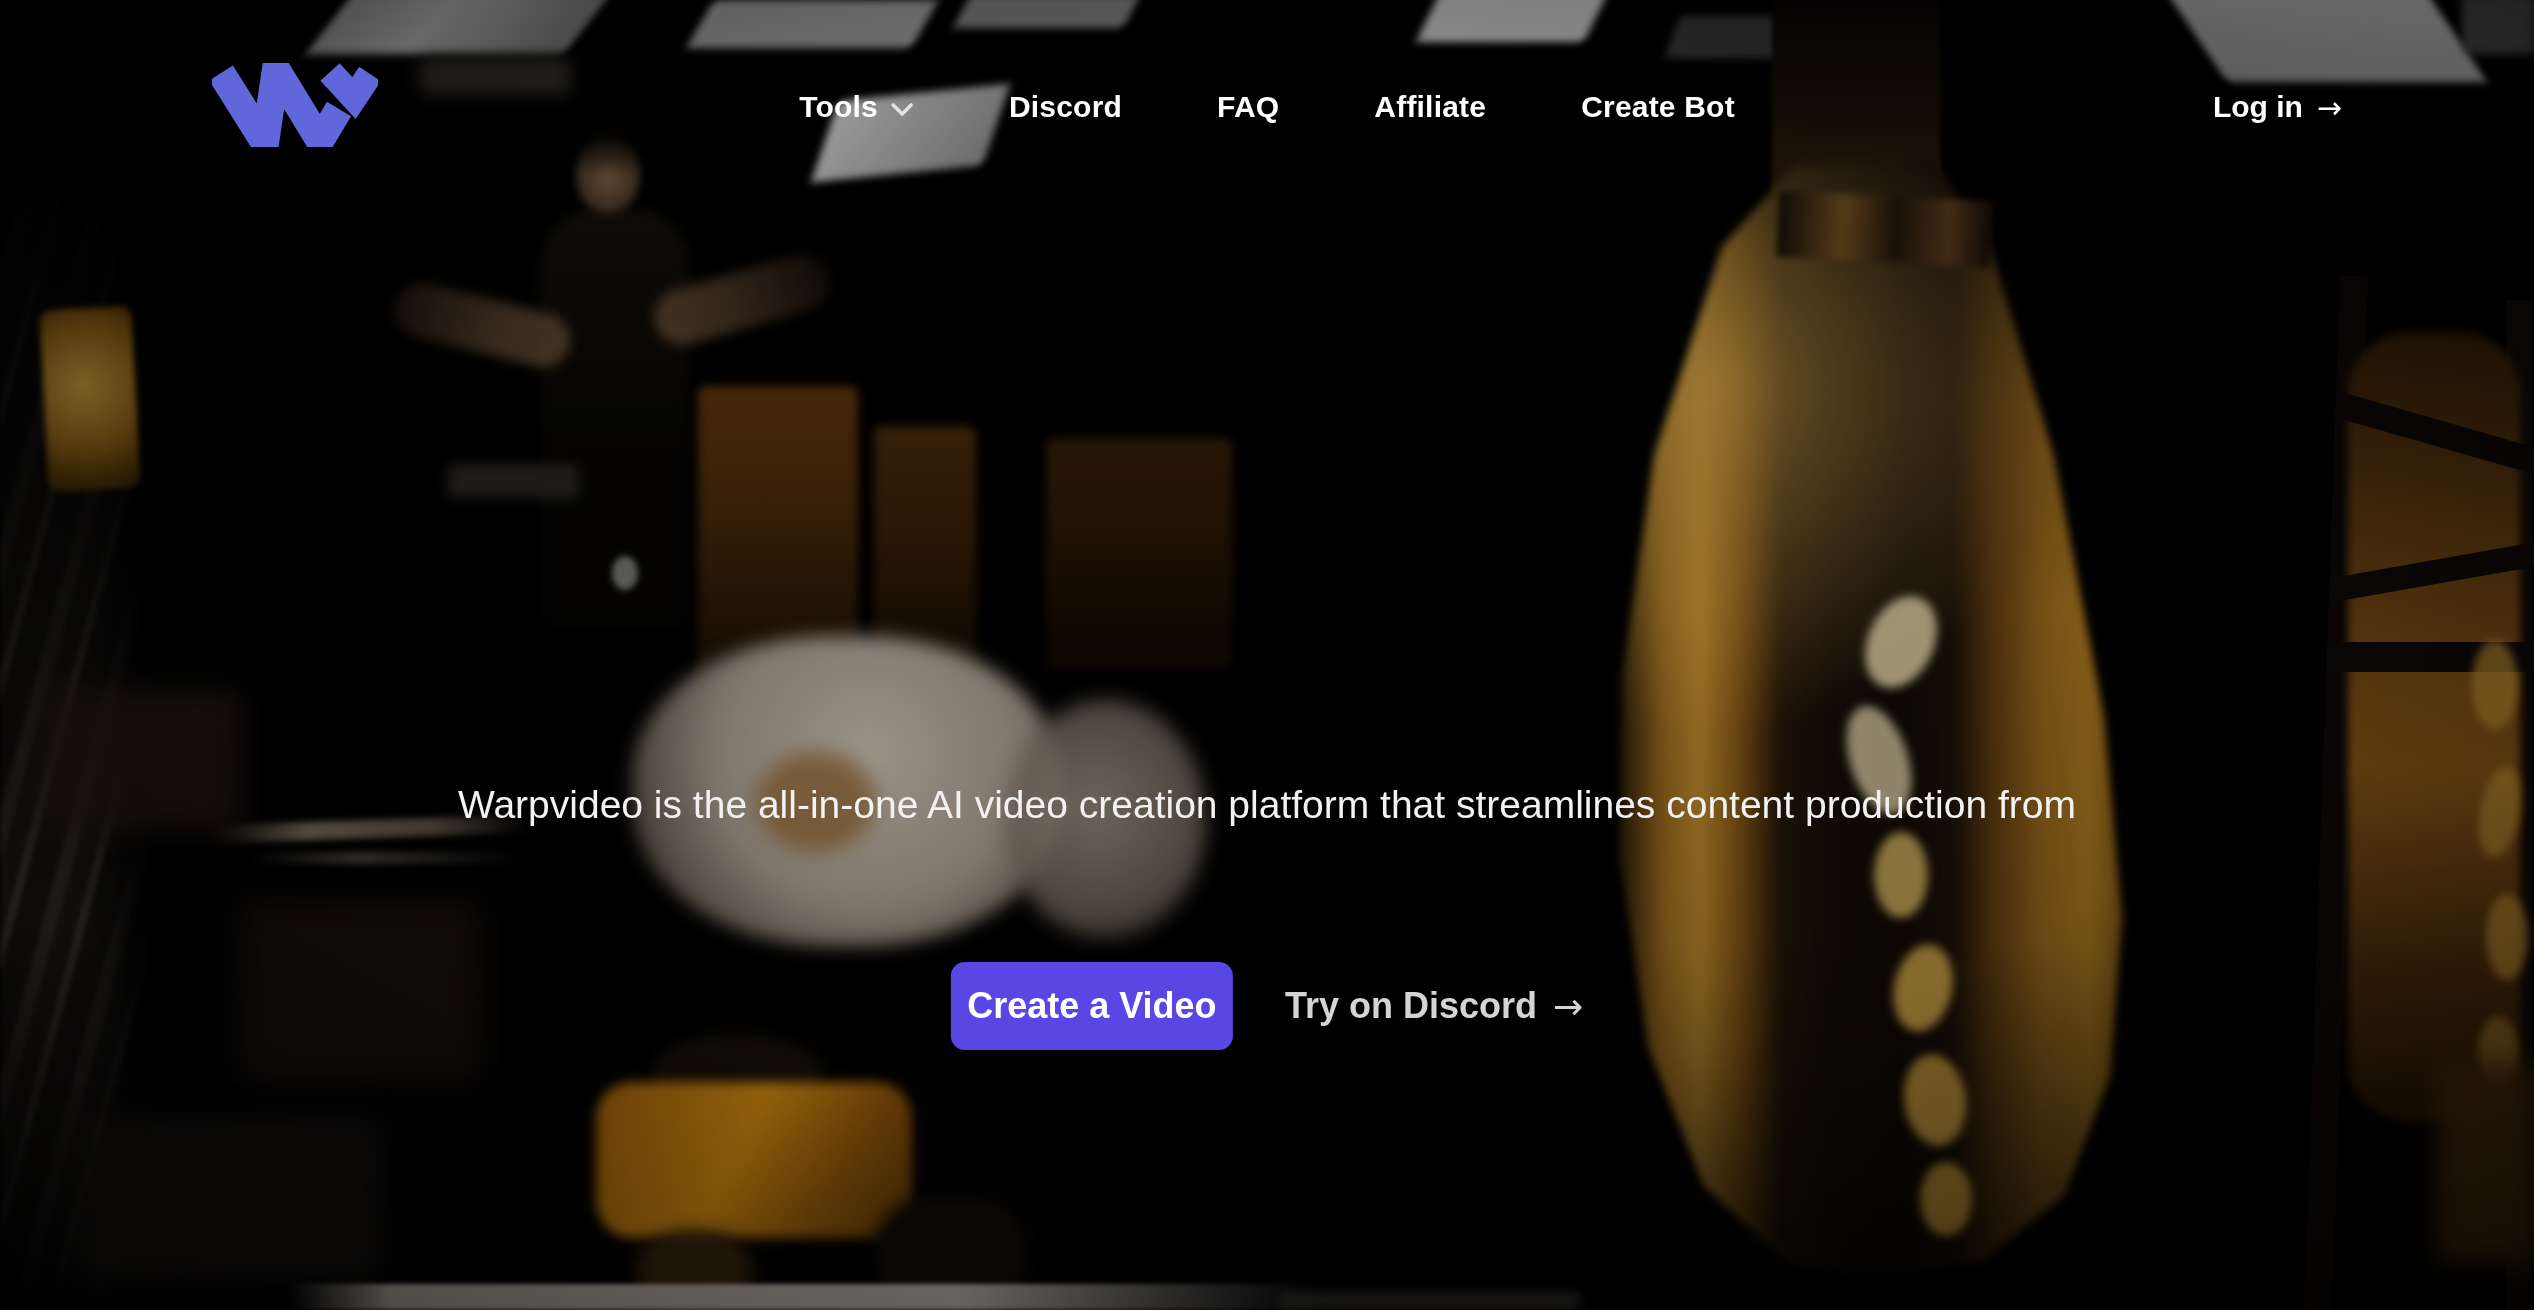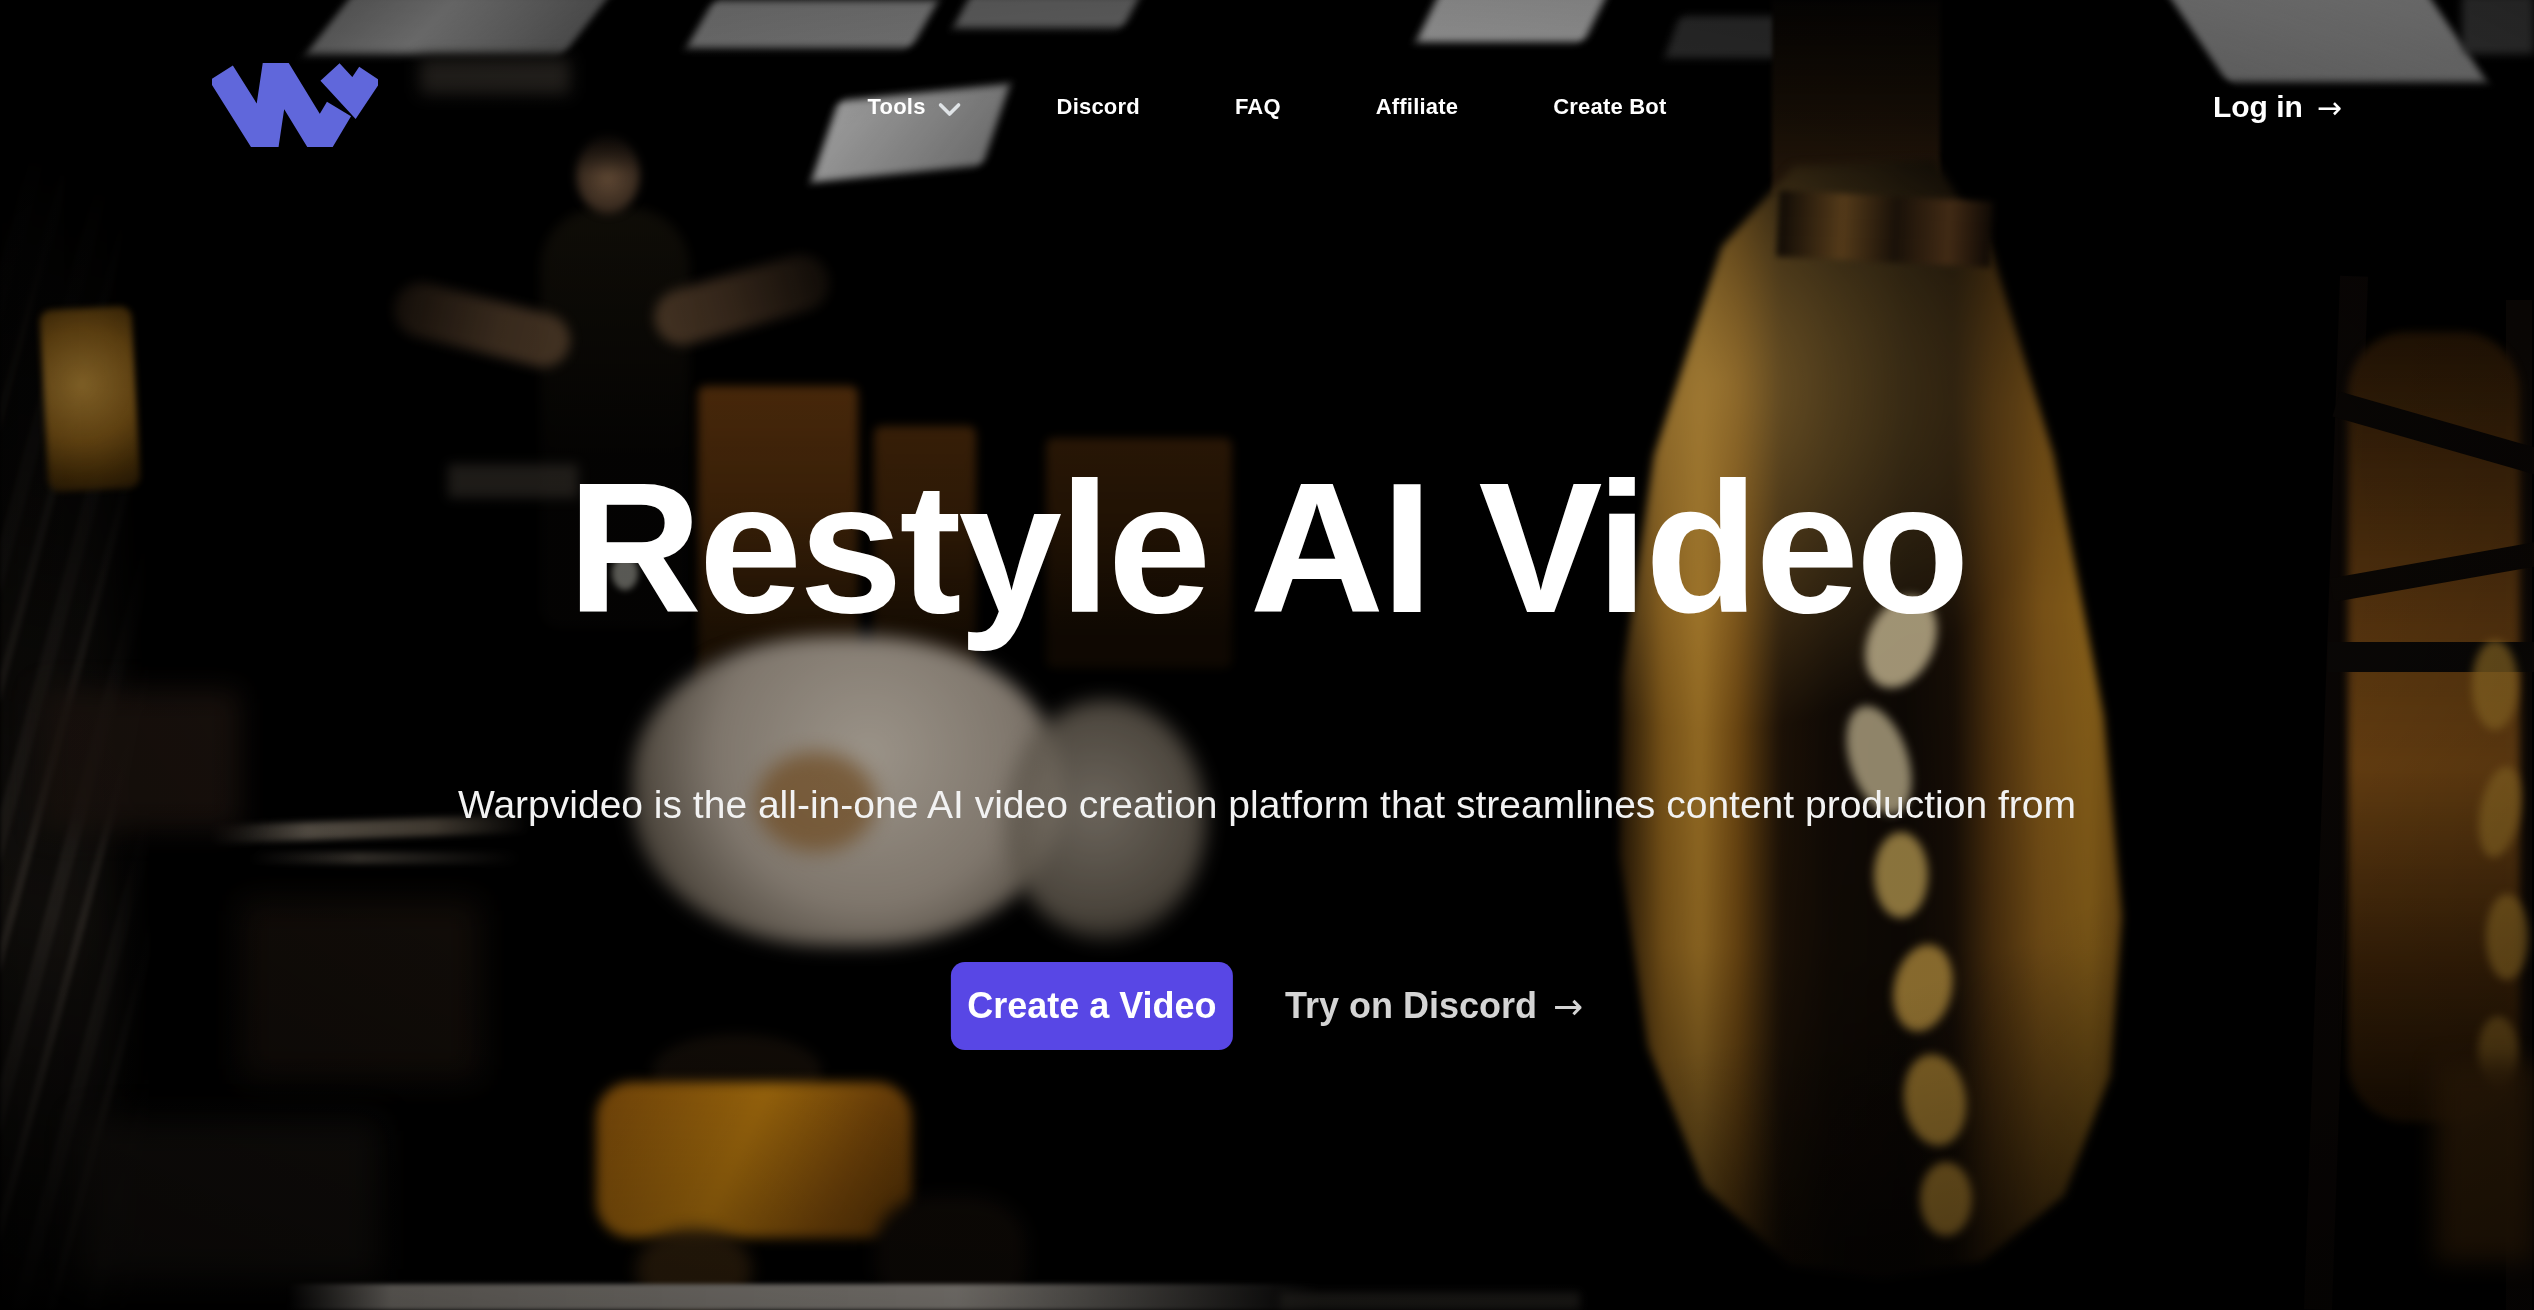--- a/index.html
+++ b/index.html
@@ -107,21 +107,21 @@
   .overlay{position:absolute;inset:0;z-index:2;pointer-events:none;
     background:
       radial-gradient(ellipse 75% 70% at 50% 45%, rgba(0,0,0,0) 55%, rgba(0,0,0,.5) 100%),
       linear-gradient(rgba(0,0,0,.22), rgba(0,0,0,.22));}
 
   
   .site-header{position:absolute;left:0;top:0;width:100%;height:214px;z-index:5;}
   .logo{position:absolute;left:212px;top:63px;width:166px;height:84px;cursor:pointer;}
   .nav{position:absolute;left:50%;top:0;height:214px;transform:translateX(-50%);
     display:flex;align-items:center;gap:95px;}
-  .nav-item{display:flex;align-items:center;gap:12px;color:#fff;font-size:22px;font-weight:700;
+  .nav-item{display:flex;align-items:center;gap:12px;color:#fff;font-size:30px;font-weight:700;
     letter-spacing:.2px;white-space:nowrap;cursor:pointer;}
   .chev{display:flex;align-items:center;margin-top:4px;}
   .login{position:absolute;right:192px;top:0;height:214px;display:flex;align-items:center;gap:14px;
     color:#fff;font-size:30px;font-weight:700;cursor:pointer;text-decoration:none;}
   .login .arrow{font-weight:400;font-family:"DejaVu Sans",sans-serif;}
 
   
   .hero{position:absolute;inset:0;z-index:5;}
   .hero-title{position:absolute;left:0;width:100%;top:455px;margin:0;text-align:center;
     color:#fff;font-size:186px;font-weight:700;letter-spacing:-3px;line-height:1;}
@@ -244,21 +244,20 @@
       </div>
     </nav>
 
     <a class="login">
       <span>Log in</span>
       <span class="arrow">→</span>
     </a>
   </header>
 
   <main class="hero">
-    <h1 class="hero-title">Restyle AI Video</h1>
     <p class="hero-sub">
       <span>Warpvideo is the all-in-one AI video creation platform that streamlines content production from</span>
     </p>
     <div class="cta-row">
       <button class="btn-primary">Create a Video</button>
       <a class="link-discord">
         <span>Try on Discord</span>
         <span class="arrow">→</span>
       </a>
     </div>

